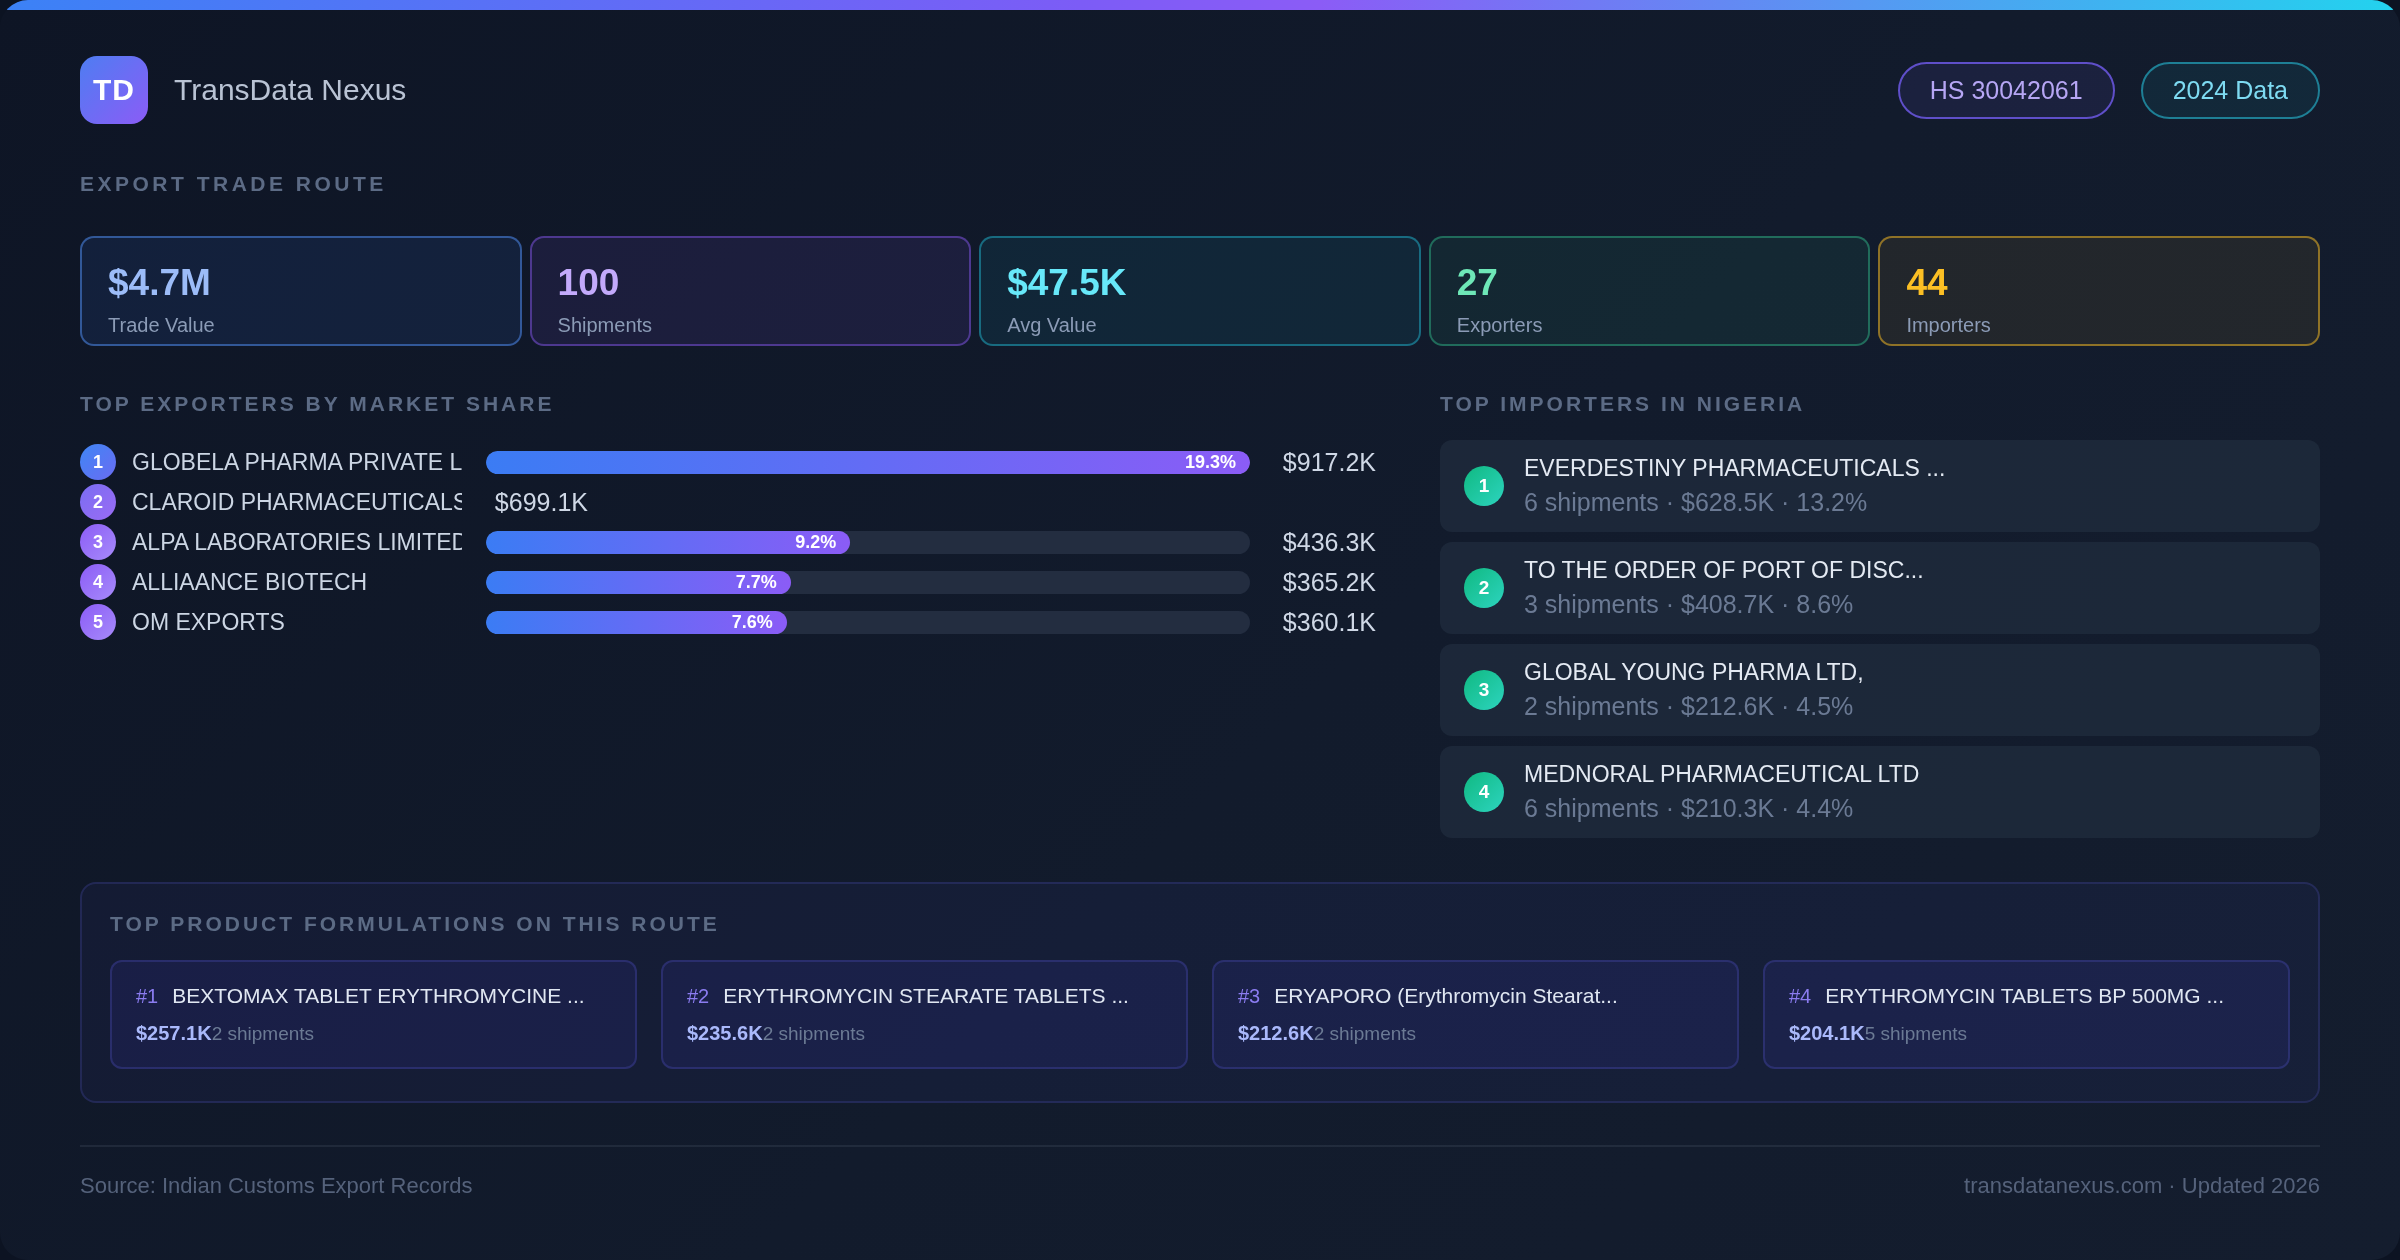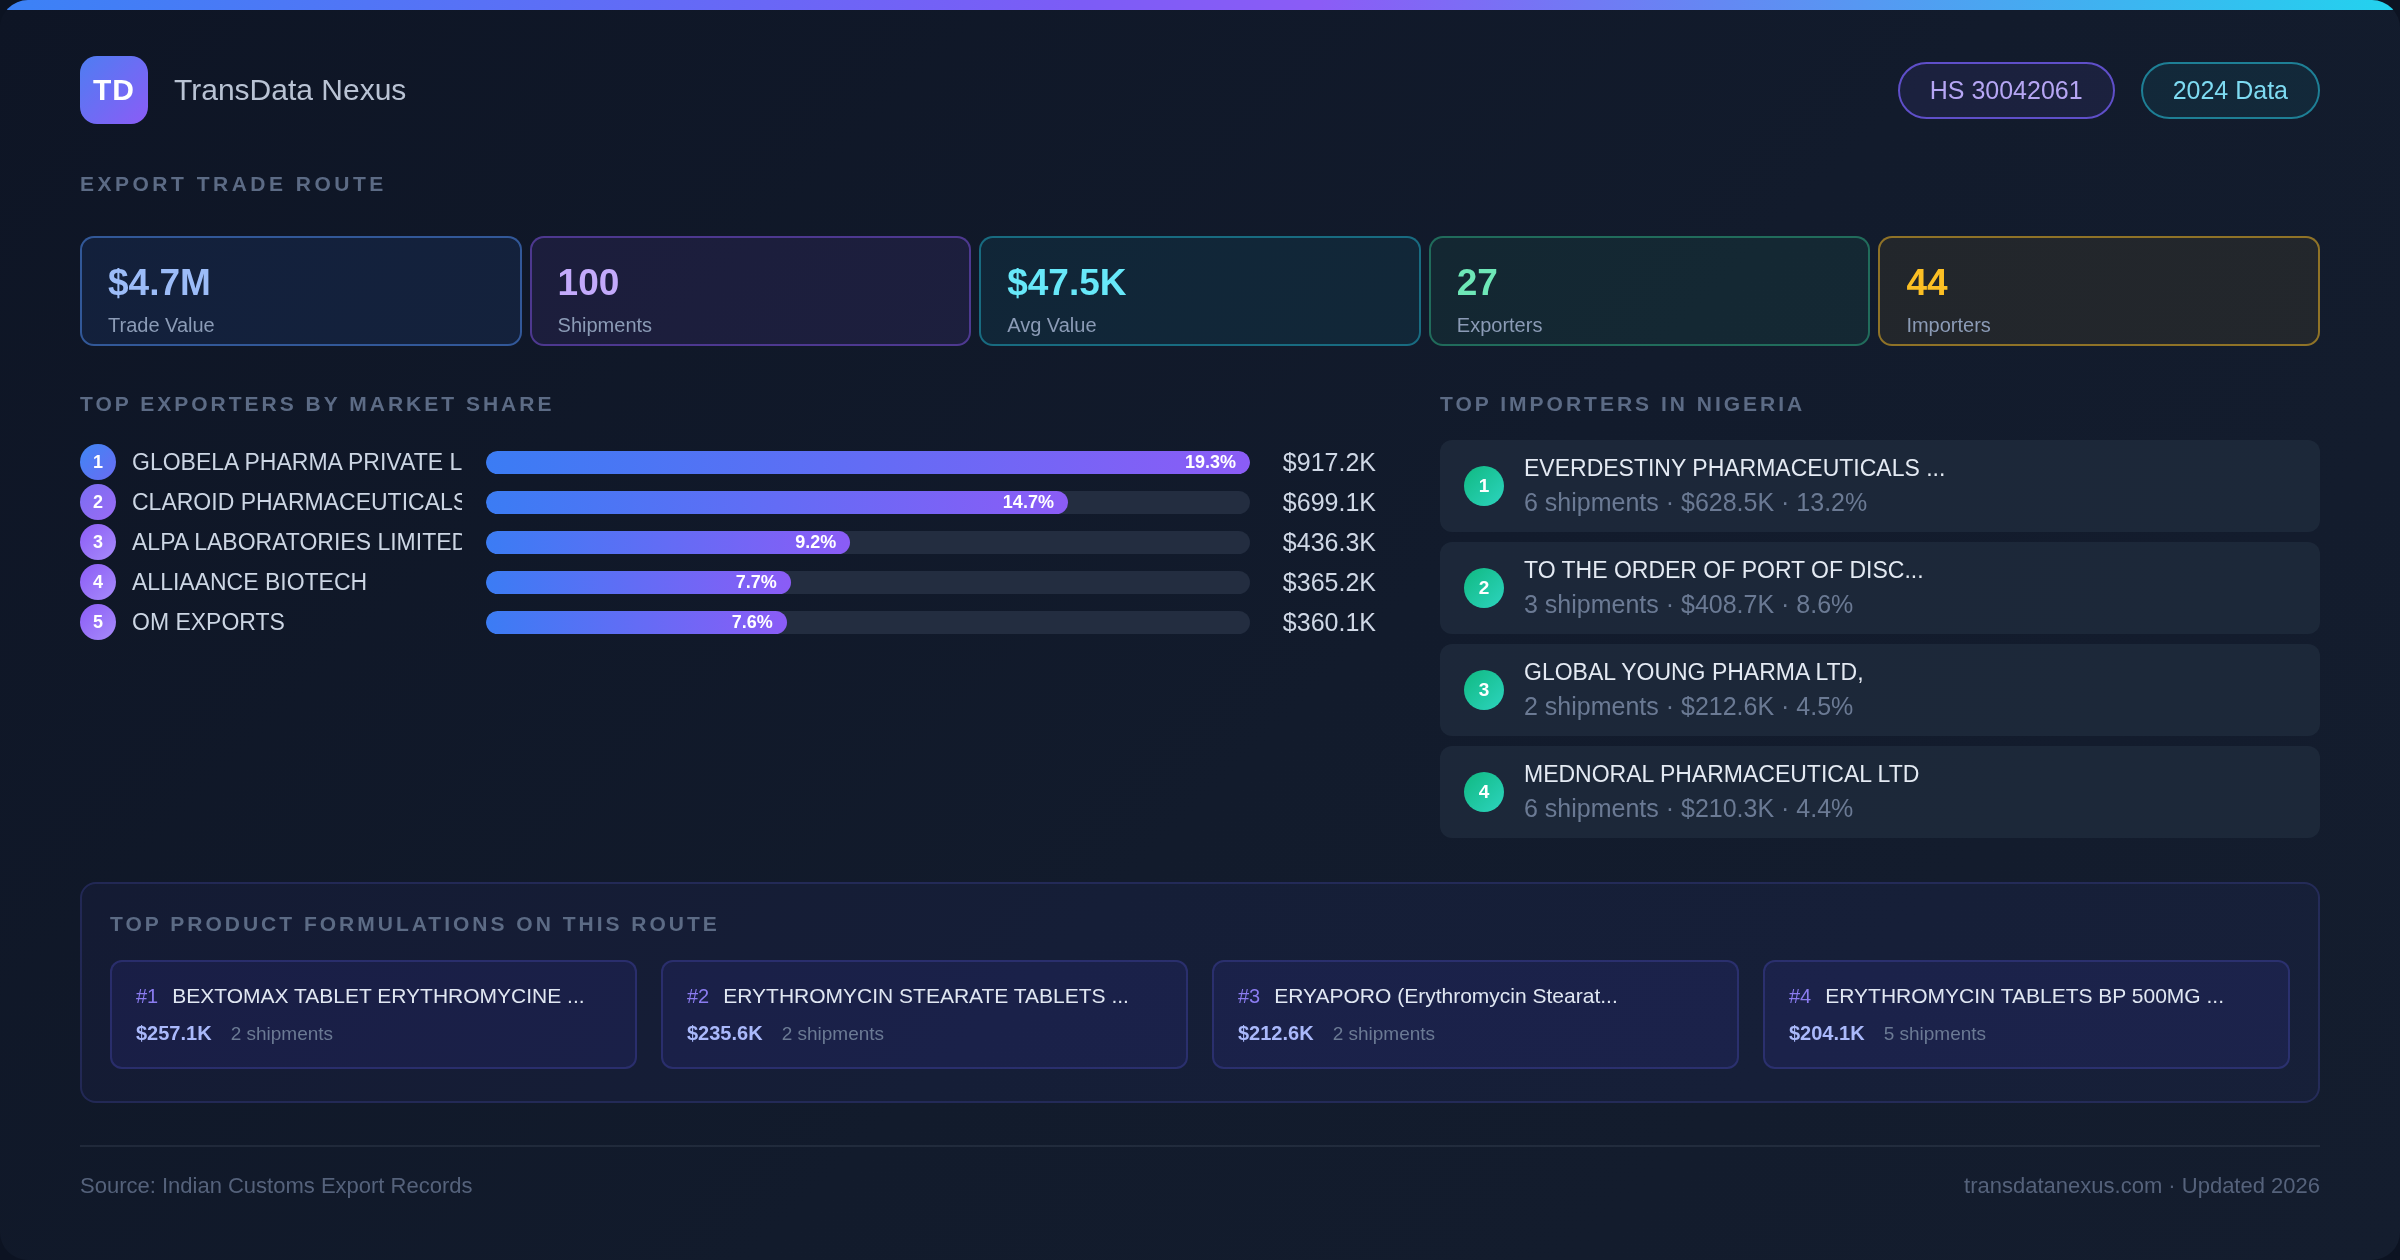--- a/index.html
+++ b/index.html
@@ -83,21 +83,21 @@
 
   
   .form-panel { margin-top:44px; background:rgba(88,80,236,0.06);
     border:2px solid rgba(99,102,241,0.18); border-radius:16px; padding:28px 28px 32px; }
   .form-cards { margin-top:24px; display:grid; grid-template-columns:repeat(4,1fr); gap:24px; }
   .form-card { background:rgba(67,56,202,0.12); border:2px solid rgba(99,102,241,0.22);
     border-radius:12px; padding:22px 24px; }
   .form-line1 { display:flex; align-items:baseline; gap:14px; white-space:nowrap; overflow:hidden; }
   .form-rank { color:#8b7cf0; font-size:20px; flex:0 0 auto; }
   .form-name { color:#e0e7f2; font-size:21px; font-weight:500; overflow:hidden; text-overflow:ellipsis; }
-  .form-line2 { margin-top:14px; display:flex; align-items:baseline; gap:19px; }
+  .form-line2 { margin-top:14px; display:flex; align-items:baseline; gap:0; }
   .form-value { color:#aab9fb; font-size:20px; font-weight:600; }
   .form-ship { color:#6b7a94; font-size:19px; }
 
   
   .footer { margin-top:42px; border-top:2px solid rgba(148,163,184,0.12); padding-top:26px;
     display:flex; justify-content:space-between; color:#55627b; font-size:22px; }
 </style>
 </head>
 <body>
 
@@ -154,25 +154,20 @@
               <div class="exp-fill" style="width: 100%;">
                 <span class="exp-pct">19.3%</span>
               </div>
             </div>
             <div class="exp-value">$917.2K</div>
           </div>
 
           <div class="exp-row">
             <div class="rank">2</div>
             <div class="exp-name">CLAROID PHARMACEUTICALS PR...</div>
-            <div class="exp-track">
-              <div class="exp-fill" style="width: 76.1658%;">
-                <span class="exp-pct">14.7%</span>
-              </div>
-            </div>
             <div class="exp-value">$699.1K</div>
           </div>
 
           <div class="exp-row">
             <div class="rank">3</div>
             <div class="exp-name">ALPA LABORATORIES LIMITED</div>
             <div class="exp-track">
               <div class="exp-fill" style="width: 47.6684%;">
                 <span class="exp-pct">9.2%</span>
               </div>

